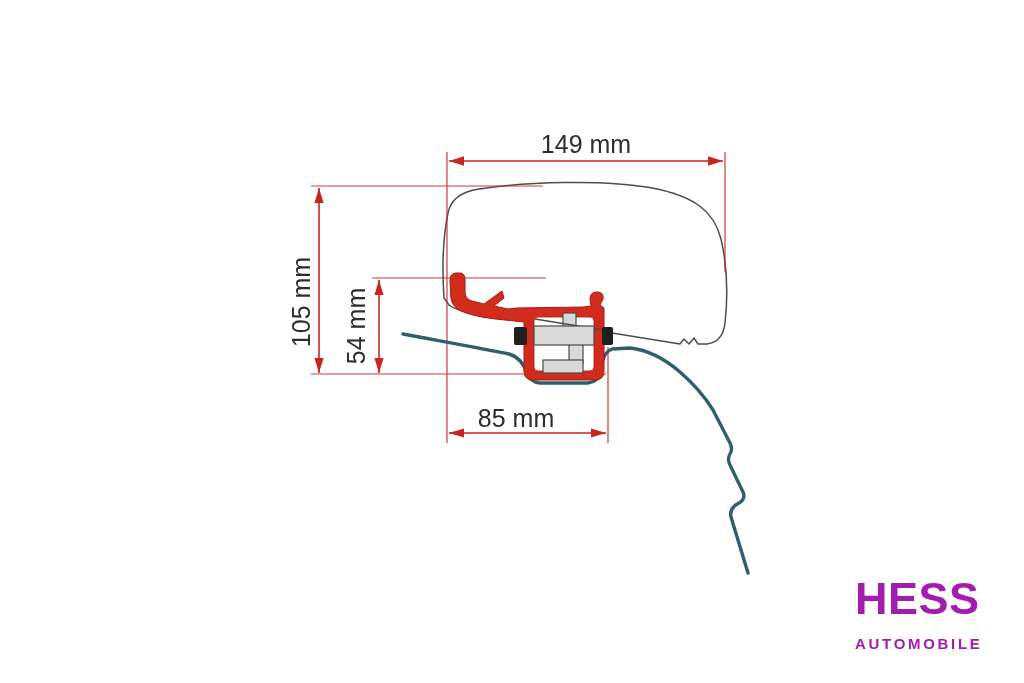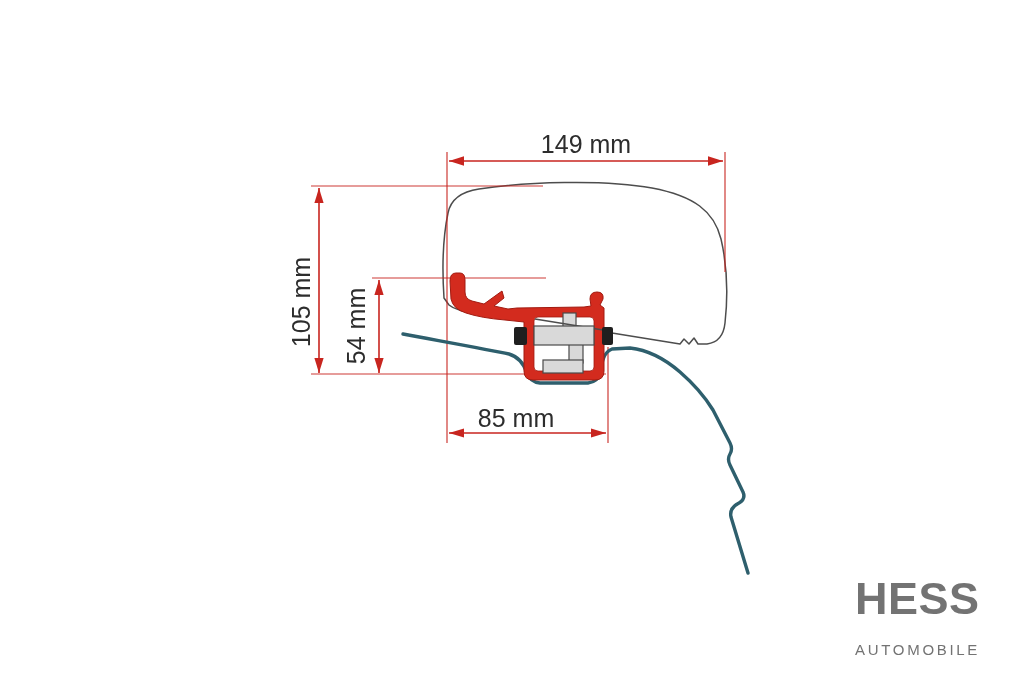--- a/index.html
+++ b/index.html
@@ -23,34 +23,34 @@
   .hw-dark      { fill: #1f1f1f; stroke: none; }
   .dim-line     { stroke: var(--dimension-red, #c8251f); stroke-width: 1.6; fill: none; }
   .dim-ext      { stroke: var(--dimension-red, #c8251f); stroke-width: 1.2; fill: none; opacity: 0.9; }
   .dim-arrow    { fill: var(--dimension-red, #c8251f); stroke: none; }
   .dim-label    { fill: #2d2d2d; font-family: "Liberation Sans", sans-serif; font-size: 25px; }
 
   .logo {
     position: absolute;
     left: 855px;
     top: 576px;
-    color: #737373;
+    color: #a21caf;
     text-align: left;
     line-height: 1;
   }
   .logo-name {
     font-size: 45px;
     font-weight: 800;
     letter-spacing: 0.5px;
   }
   .logo-sub {
     font-size: 15px;
-    font-weight: 400;
+    font-weight: 700;
     letter-spacing: 2.7px;
-    margin-top: 21px;
+    margin-top: 15px;
   }
 </style>
 </head>
 <body>
 
 <div class="canvas">
 
   <svg width="1024" height="683" viewBox="0 0 1024 683">
 
     <g>

